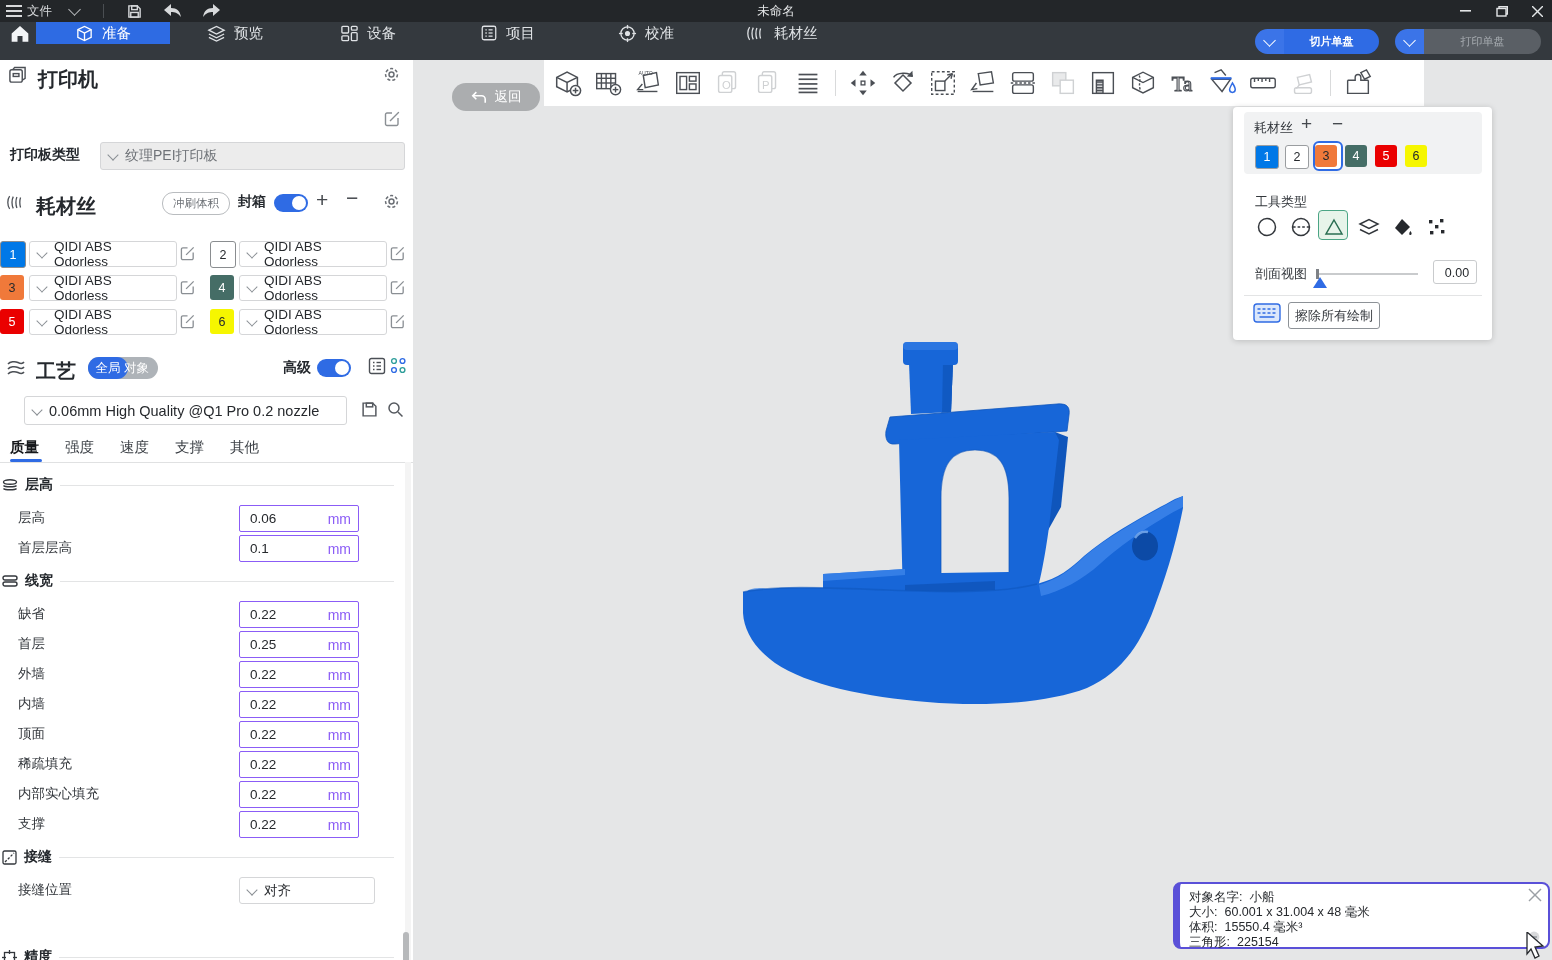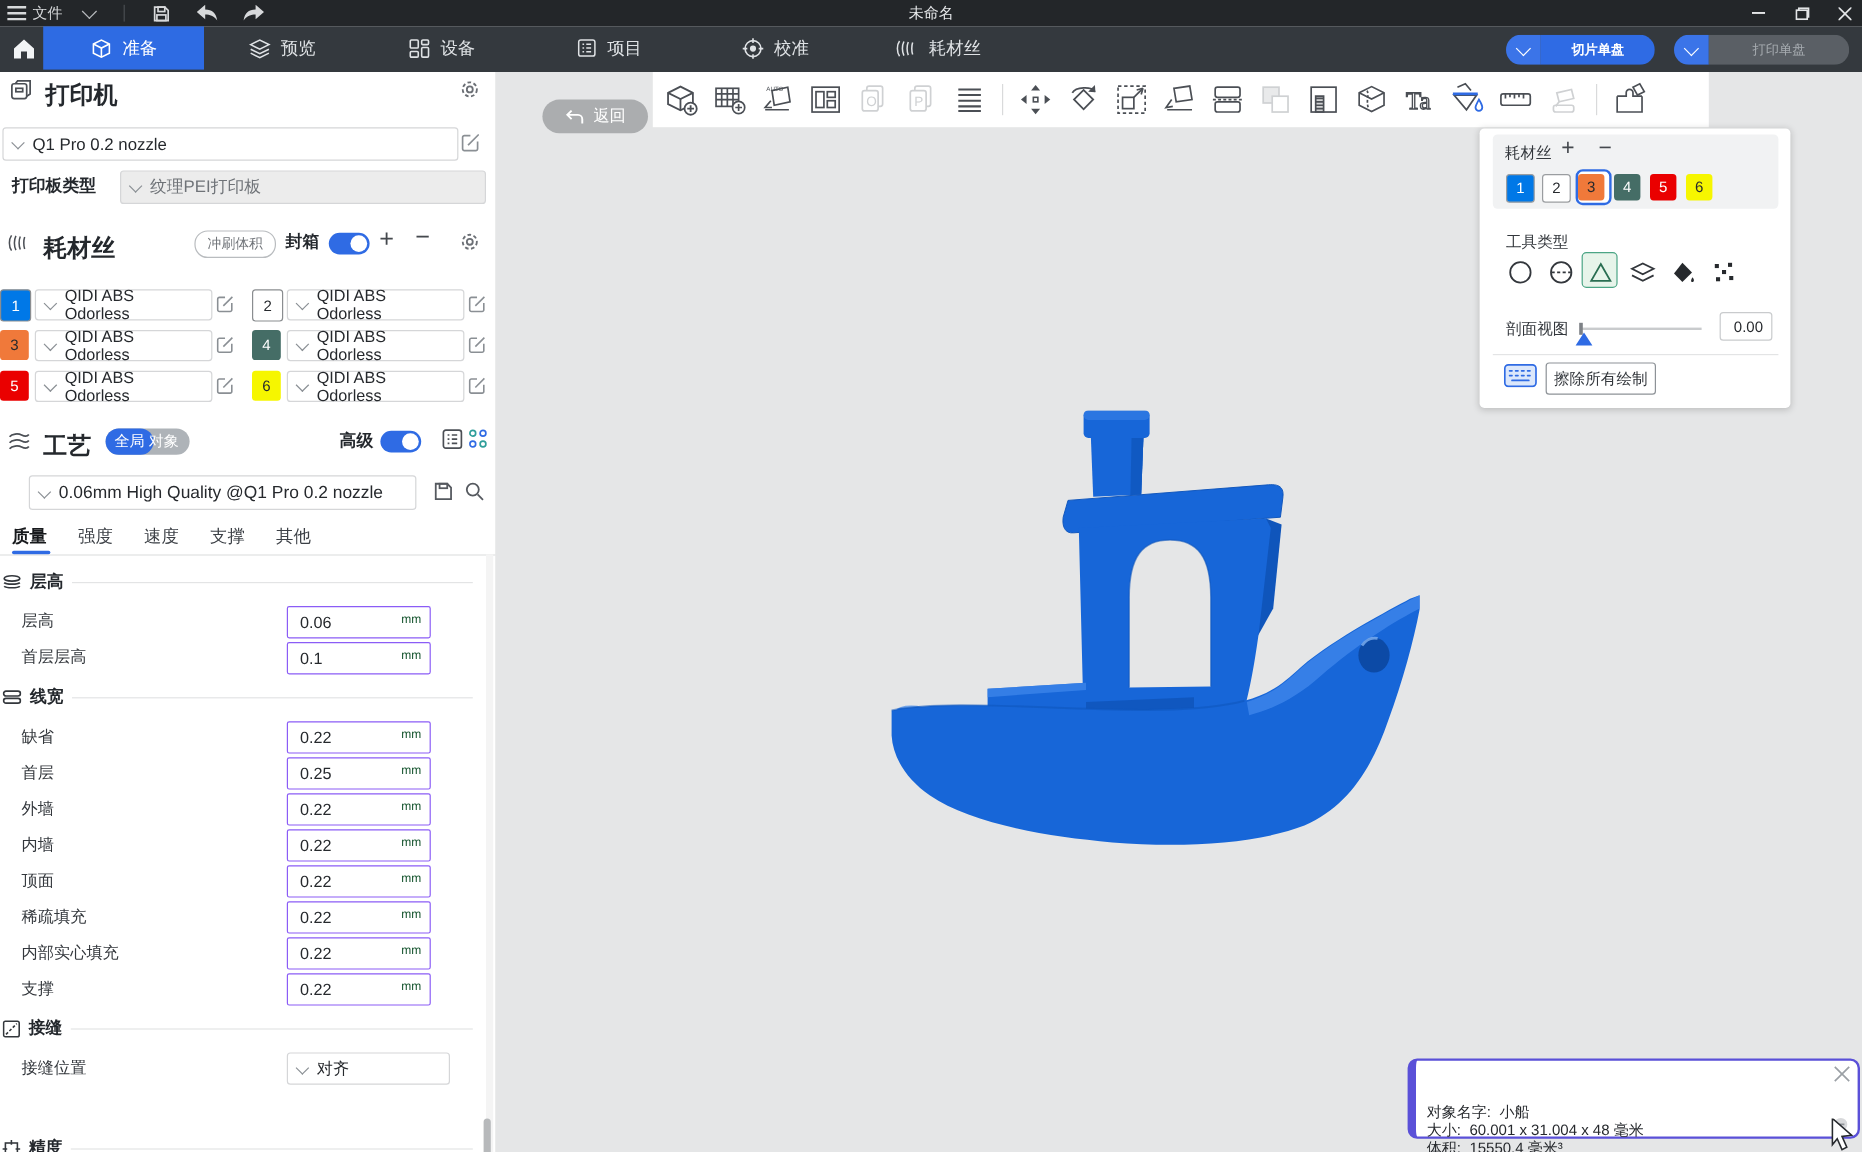--- a/index.html
+++ b/index.html
@@ -10,21 +10,21 @@
 
   
   .titlebar{position:absolute;left:0;top:0;width:1552px;height:22px;background:#232629;}
   .titlebar .mi{position:absolute;top:0;height:22px;display:flex;align-items:center;color:#d7d9db;font-size:12.5px;}
   .tb-sep{position:absolute;top:4px;width:1px;height:14px;background:#4a4e52;}
   .win-btn{position:absolute;top:0;width:26px;height:22px;display:flex;align-items:center;justify-content:center;color:#e3e5e7;font-size:13px;}
   .title-center{position:absolute;left:0;right:0;top:0;height:22px;text-align:center;line-height:22px;color:#e6e8ea;font-size:12.5px;}
 
   
   .tabbar{position:absolute;left:0;top:22px;width:1552px;height:38px;background:#34393e;}
-  .tab{position:absolute;top:0;height:36px;display:flex;align-items:center;gap:8px;color:#dfe2e5;font-size:14.5px;}
+  .tab{position:absolute;top:0;height:22px;display:flex;align-items:center;gap:8px;color:#dfe2e5;font-size:14.5px;}
   .tab.active{background:#2e6be3;color:#fff;justify-content:center;}
   .pill-btn{position:absolute;top:7px;height:25px;border-radius:13px;display:flex;overflow:hidden;font-size:11px;}
   .pill-chev{width:29px;background:#3b74e8;display:flex;align-items:center;justify-content:center;}
   .pill-label{display:flex;align-items:center;justify-content:center;color:#fff;}
   .chev-w{width:8px;height:8px;border-left:1.6px solid #fff;border-bottom:1.6px solid #fff;transform:rotate(-45deg);margin-top:-3px;}
 
   
   .sidebar{position:absolute;left:0;top:60px;width:413px;height:900px;background:#fff;border-right:1px solid #d8d9da;}
   .sec-title{font-weight:bold;font-size:20px;color:#24282d;}
   .chev{width:7px;height:7px;border-left:1.5px solid #8a8f94;border-bottom:1.5px solid #8a8f94;transform:rotate(-45deg);display:inline-block;margin-top:-2px;}
@@ -41,21 +41,21 @@
   .ptabs .on{font-weight:bold;color:#17191c;text-align:center;}
   .tab-underline{position:absolute;left:10px;top:399px;width:32px;height:3px;background:#2f6be4;border-radius:2px;}
   .params{position:absolute;left:0;top:402px;width:413px;height:642px;overflow:hidden;border-radius:23px;}
   .shead{position:absolute;left:2px;display:flex;align-items:center;gap:7px;width:392px;}
   .shead .t{font-weight:bold;font-size:14px;color:#24282d;white-space:nowrap;}
   .shead .ln{flex:1;height:1px;background:#e3e4e5;}
   .prow{position:absolute;left:0;width:400px;height:26px;}
   .plabel{position:absolute;left:18px;top:4px;font-size:13.5px;color:#33373c;}
   .pbox{position:absolute;left:239px;top:0;width:118px;height:25px;border:1px solid #8b5cf6;border-radius:2px;background:#fff;}
   .pbox input{position:absolute;left:8px;top:2px;width:66px;height:19px;border:0;outline:0;font-size:13.5px;color:#26292d;font-family:inherit;background:transparent;}
-  .pbox .unit{position:absolute;right:7px;top:5px;font-size:10px;color:#14532d;}
+  .pbox .unit{position:absolute;right:7px;top:5px;font-size:14px;color:#8b5cf6;}
   .pselect{position:absolute;left:239px;top:0;width:118px;height:25px;}
   .scrollbar{position:absolute;right:2px;top:402px;width:6px;height:498px;background:#f4f4f4;}
   .scrollthumb{position:absolute;right:2px;top:470px;width:6px;height:218px;background:#b7b9bb;border-radius:3px;}
   .editic{flex:none;}
 
   
   .viewport{position:absolute;left:413px;top:60px;width:1139px;height:900px;background:#e5e6e7;}
   .vtoolbar{position:absolute;left:131px;top:0;width:880px;height:46px;background:#fff;display:flex;align-items:center;gap:4px;padding:0 6px;box-sizing:border-box;}
   .ticon{width:36px;height:36px;display:flex;align-items:center;justify-content:center;}
   .tsep{width:1px;height:26px;background:#d9dadb;margin:0 5px;}
@@ -74,21 +74,21 @@
   .slider-track{position:absolute;left:85px;top:166px;width:100px;height:2px;background:#c9cbcd;}
   .slider-handle{position:absolute;left:83px;top:162px;width:3px;height:10px;background:#7d8186;}
   .slider-tri{position:absolute;left:80px;top:170px;width:0;height:0;border-left:7px solid transparent;border-right:7px solid transparent;border-bottom:11px solid #2f6be4;}
   .ppval{position:absolute;left:200px;top:153px;width:42px;height:22px;border:1px solid #c9cbcd;border-radius:3px;}
   .ppval input{position:absolute;left:0;top:0;width:100%;height:100%;border:0;outline:0;text-align:center;font-size:12.5px;color:#26292d;font-family:inherit;background:transparent;}
   .pp-div{position:absolute;left:11px;top:188px;width:238px;height:1px;background:#e3e4e5;}
   .erase-btn{position:absolute;left:55px;top:195px;width:90px;height:25px;border:1px solid #8d9297;border-radius:3px;font-size:13px;color:#33373c;display:flex;align-items:center;justify-content:center;background:#fff;}
 
   
   .infobox{position:absolute;left:760px;top:822px;width:368px;height:63px;background:#fff;border:2px solid #5a50d8;border-left:7px solid #5a50d8;border-radius:8px;}
-  .inforow{position:absolute;left:9px;font-size:12.5px;color:#26292d;white-space:nowrap;margin-top:30px;}
+  .inforow{position:absolute;left:9px;font-size:12.5px;color:#26292d;white-space:nowrap;}
   .inforow .v{margin-left:7px;}
   .info-x{position:absolute;right:6px;top:3px;color:#9ba0a5;font-size:17px;}
   .info-min{position:absolute;right:8px;bottom:1px;color:#b9bbbd;font-size:14px;}
 </style>
 </head>
 <body>
 
 <div class="screen">
 
   <div class="titlebar">
@@ -229,24 +229,20 @@
           <path d="M5,4 L7,1.5 H18 V13 L15,15"></path>
           <rect x="5.5" y="8" width="6" height="3"></rect>
         </svg>
     </div>
     <div class="abs sec-title" style="left:38px;top:6px">打印机</div>
     <div class="abs" style="left:382px;top:5px">
       <svg width="19" height="19" viewBox="0 0 20 20" fill="none" stroke="#6b6f75" stroke-width="1.6">
           <circle cx="10" cy="10" r="6.2" stroke-dasharray="3.2,2.2"></circle>
           <circle cx="10" cy="10" r="2.6"></circle>
         </svg>
-    </div>
-    <div class="selectbox" style="left:2px;top:46px;width:362px;height:26px">
-      <span class="chev"></span>
-      <span>Q1 Pro 0.2 nozzle</span>
     </div>
     <div class="abs" style="left:384px;top:50px">
       <svg width="17" height="17" viewBox="0 0 17 17" fill="none" stroke="#8a8f94" stroke-width="1.4">
           <path d="M14,8 V14 a1.5,1.5 0 0 1 -1.5,1.5 H3 A1.5,1.5 0 0 1 1.5,14 V4.5 A1.5,1.5 0 0 1 3,3 H8"></path>
           <path d="M6.5,10.5 L14.5,2.5 M6.5,10.5 L6,11 l0.5,-0.5 Z" stroke-linecap="round"></path>
         </svg>
     </div>
     <div class="abs" style="left:10px;top:86px;font-size:14px;font-weight:bold;color:#24282d">打印板类型</div>
     <div class="selectbox gray" style="left:100px;top:82px;width:287px;height:26px">
       <span class="chev"></span>

